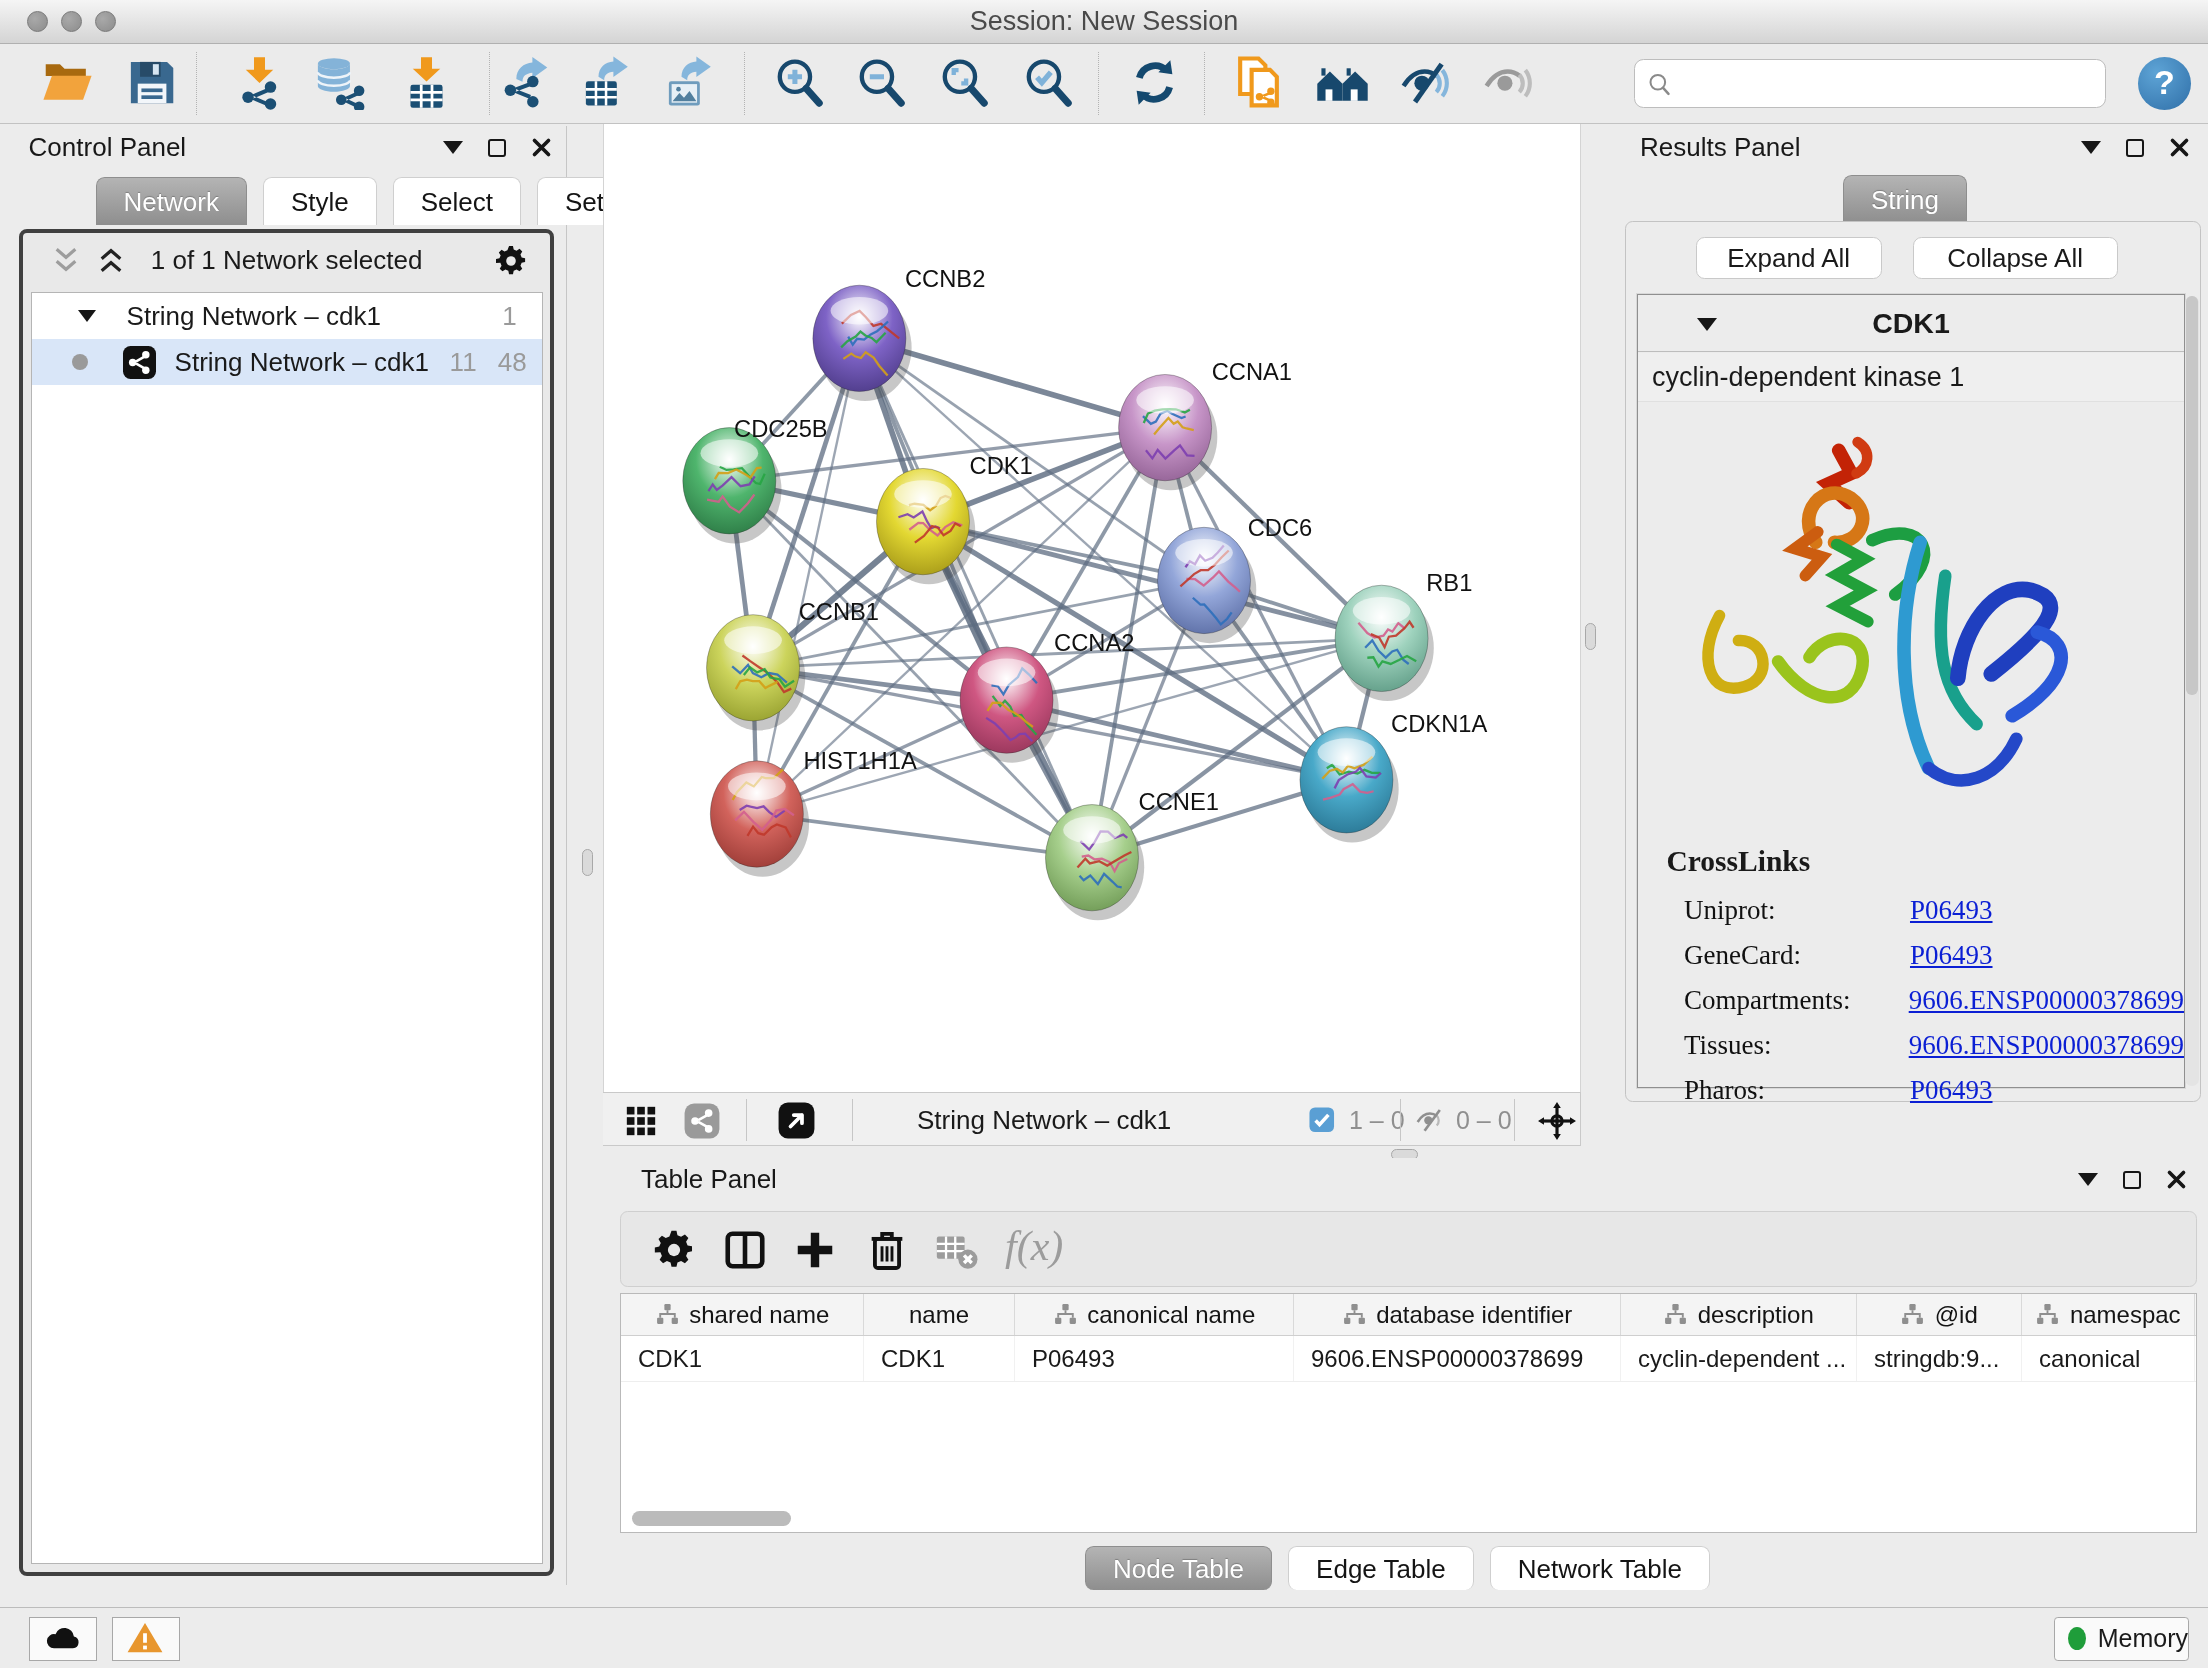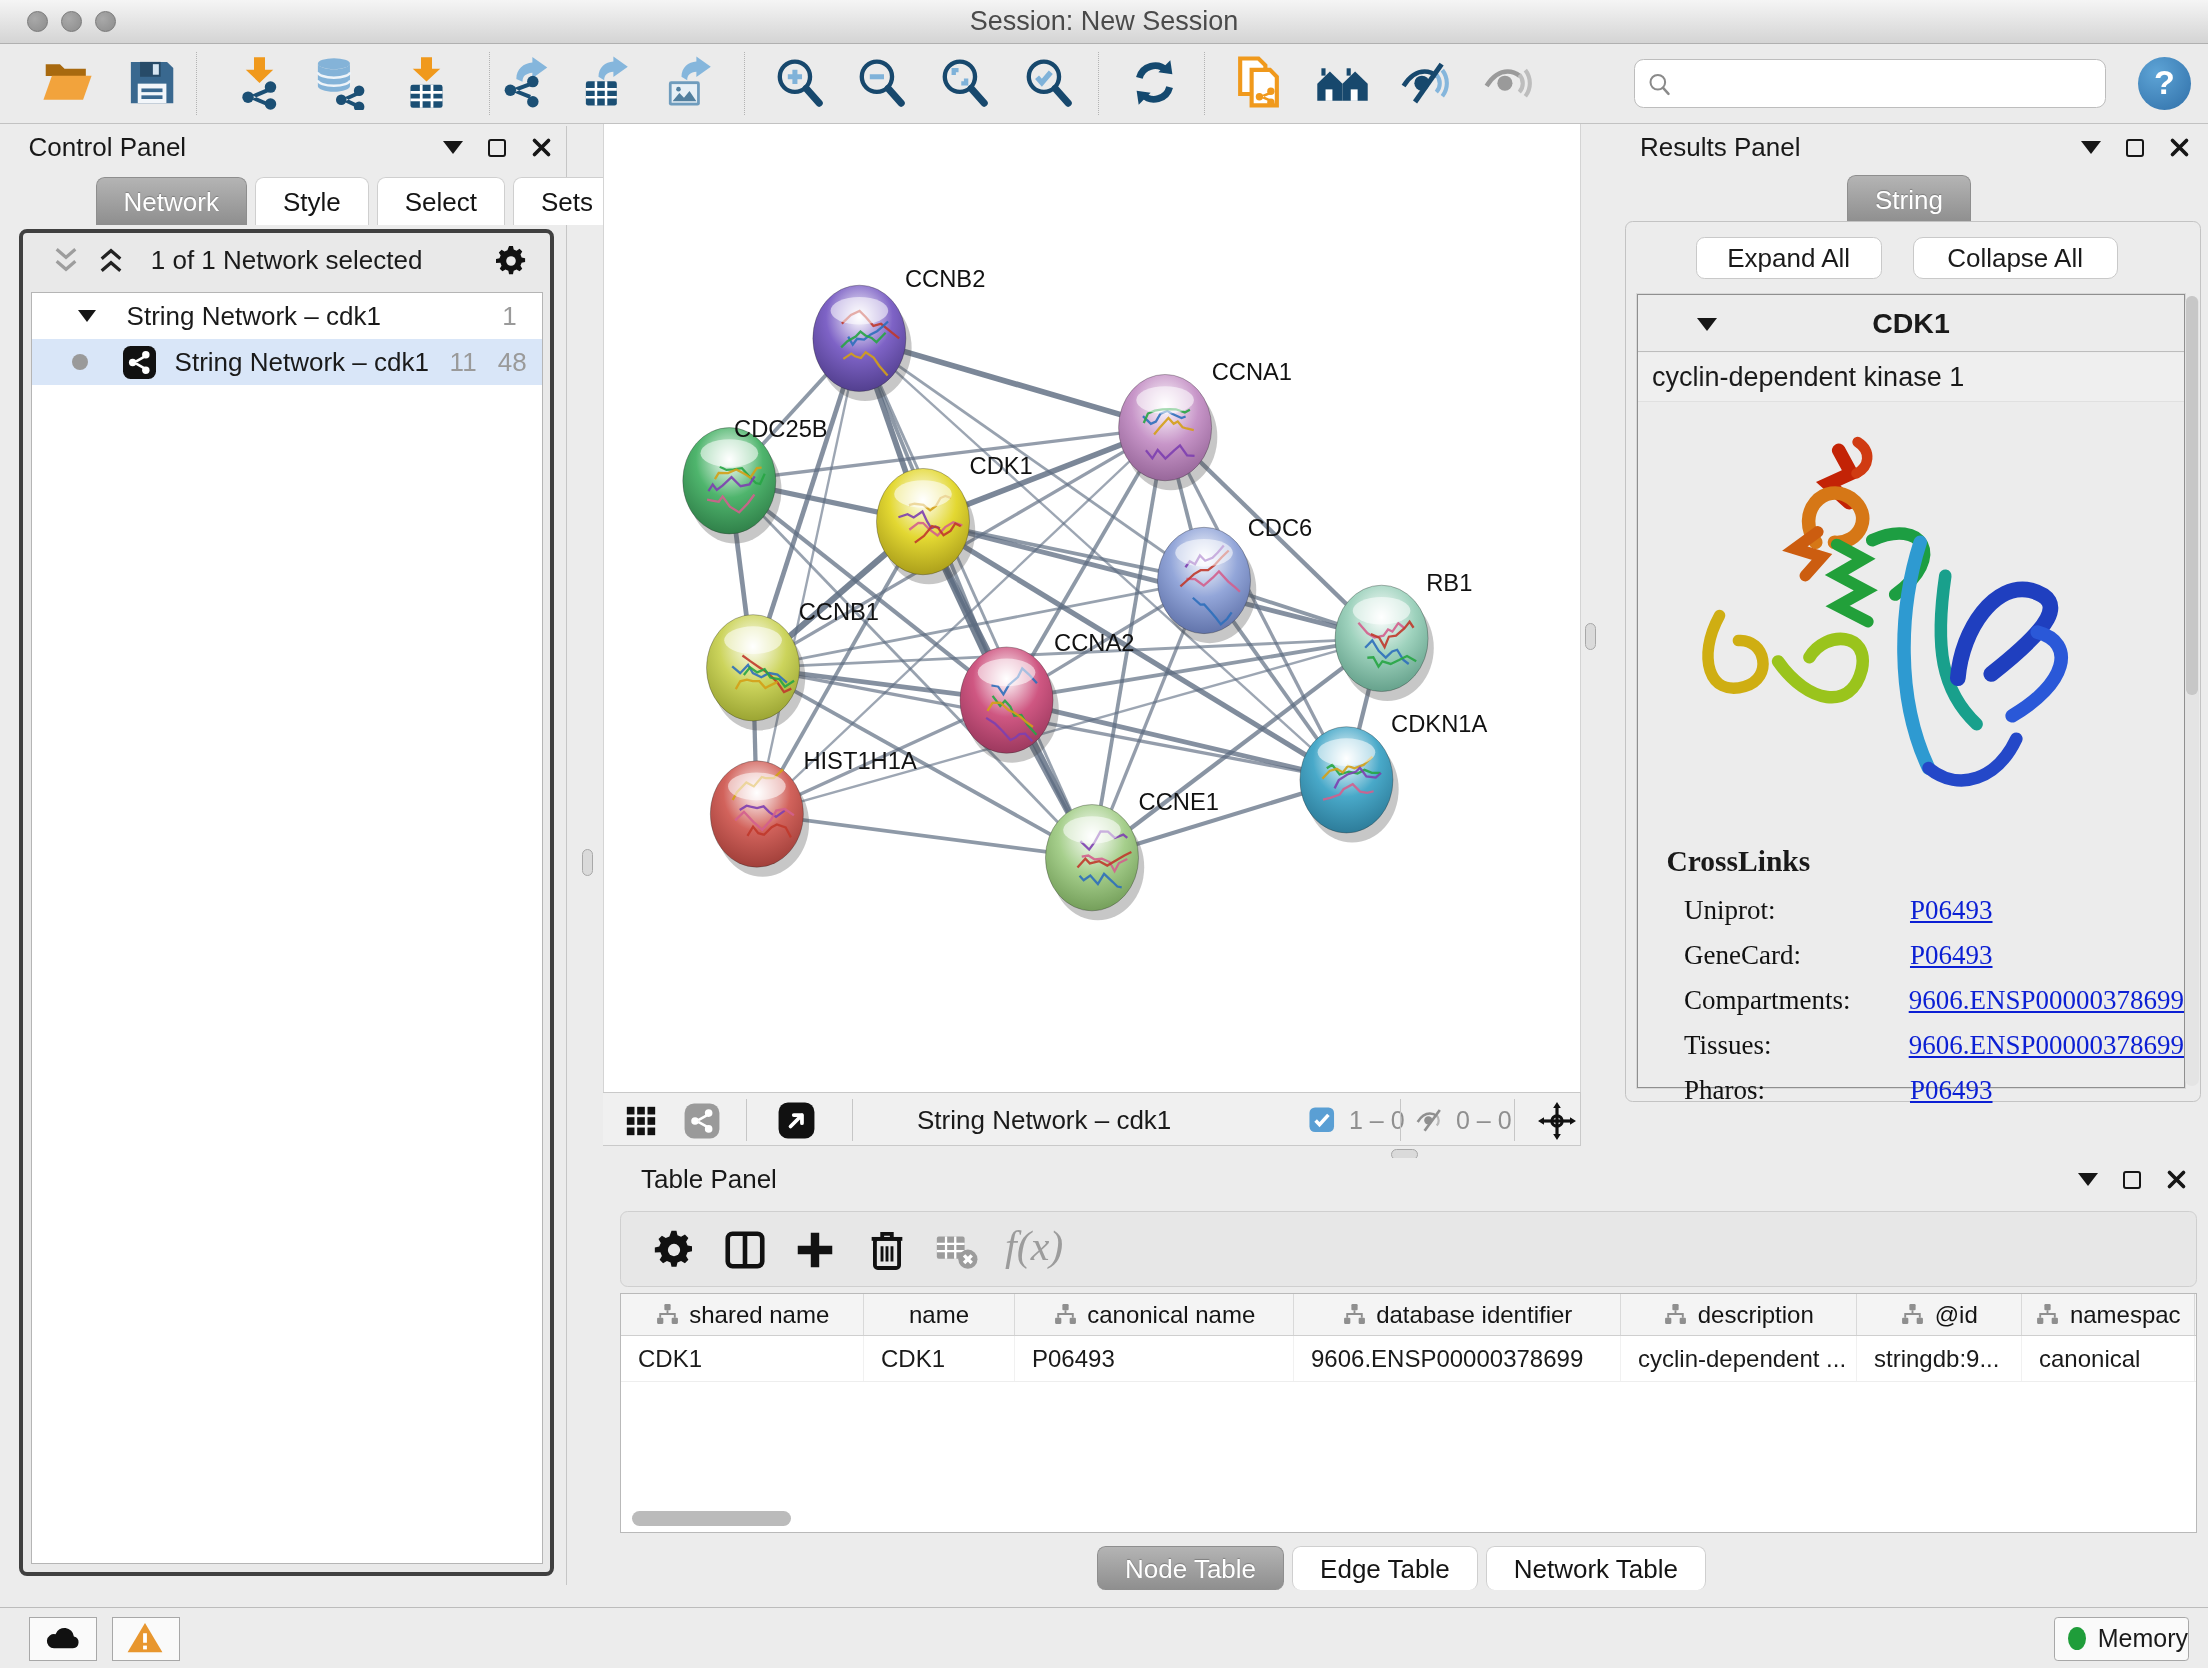--- a/index.html
+++ b/index.html
@@ -32,21 +32,21 @@
   
   .panel-title { font-size:26px; color:#181818; }
   .panel-ctrls { position:absolute; display:flex; align-items:center; gap:25px; }
   .ctrl-drop { width:0; height:0; border-left:10.5px solid transparent; border-right:10.5px solid transparent;
     border-top:13.3px solid #161616; }
   .ctrl-float { width:18px; height:18px; border:2.9px solid #161616; border-radius:2.9px; background:transparent; }
   .ctrl-close svg { width:21px; height:21px; display:block; }
 
   .tab { display:inline-block; height:48px; line-height:48px; padding:0 27px; font-size:26px;
     background:#ffffff; color:#141414; border:1px solid #cfcfcf; border-bottom:none;
-    border-radius:8.6px 8.6px 0 0; margin-right:8px; }
+    border-radius:8.6px 8.6px 0 0; margin-right:16px; }
   .tab.active { background:linear-gradient(#b4b4b4,#8e8e8e); color:#ffffff; border-color:#8e8e8e;
     text-shadow:0 -1px 1px rgba(0,0,0,.25); }
 
   
   #control-panel { position:absolute; left:7.6px; top:126px; width:559px; height:1459px;
     background:#ececec; border-right:1px solid #c6c6c6; }
   #cp-title { position:absolute; left:21px; top:5.7px; }
   #cp-ctrls { right:13.3px; top:9.5px; }
   #cp-tabs { position:absolute; left:88px; top:51px; white-space:nowrap; }
   #cp-box { position:absolute; left:11.4px; top:103px; right:11.4px; bottom:9.5px;
@@ -89,21 +89,21 @@
   
   #results-panel { position:absolute; left:1617px; top:126px; width:592px; height:1459px; background:#ececec; }
   #rp-title { position:absolute; left:23px; top:5.7px; }
   #rp-ctrls { right:19px; top:9.5px; }
   #rp-tab { position:absolute; left:0; right:0; top:49px; text-align:center; }
   #rp-box { position:absolute; left:7.6px; top:95px; right:7.6px; height:881px;
     background:#ececec; border:1px solid #c3c3c3; border-radius:7.6px; }
   .rp-btn { position:absolute; top:15px; height:42px; line-height:40px; text-align:center;
     background:#fff; border:1px solid #c9c9c9; border-radius:8.6px; font-size:26px; }
   #rp-expand { left:70px; width:186px; }
-  #rp-collapse { left:287px; width:205px;border-radius:10px; }
+  #rp-collapse { left:287px; width:205px; }
   #rp-inner { position:absolute; left:11.4px; top:72px; width:548px; bottom:13.3px;
     background:#ececec; border:1.9px solid #8f8f8f; outline:1px solid #d8d8d8; }
   #rp-inner-header { position:absolute; left:0; top:0; right:0; height:57px; border-bottom:1px solid #bdbdbd; }
   #rp-node-arrow { position:absolute; left:59px; top:23px; width:0; height:0;
     border-left:10.5px solid transparent; border-right:10.5px solid transparent; border-top:13.3px solid #161616; }
   #rp-node-name { position:absolute; left:0; right:0; text-align:center; line-height:57px;
     font-size:28.5px; font-weight:bold; }
   #rp-node-desc { position:absolute; left:0; right:0; top:58px; height:49px; line-height:49px;
     padding-left:14px; font-size:27px; background:#efefef; border-bottom:1px solid #e0e0e0; }
   #rp-structure { position:absolute; left:19px; top:124px; width:447px; height:418px; }

